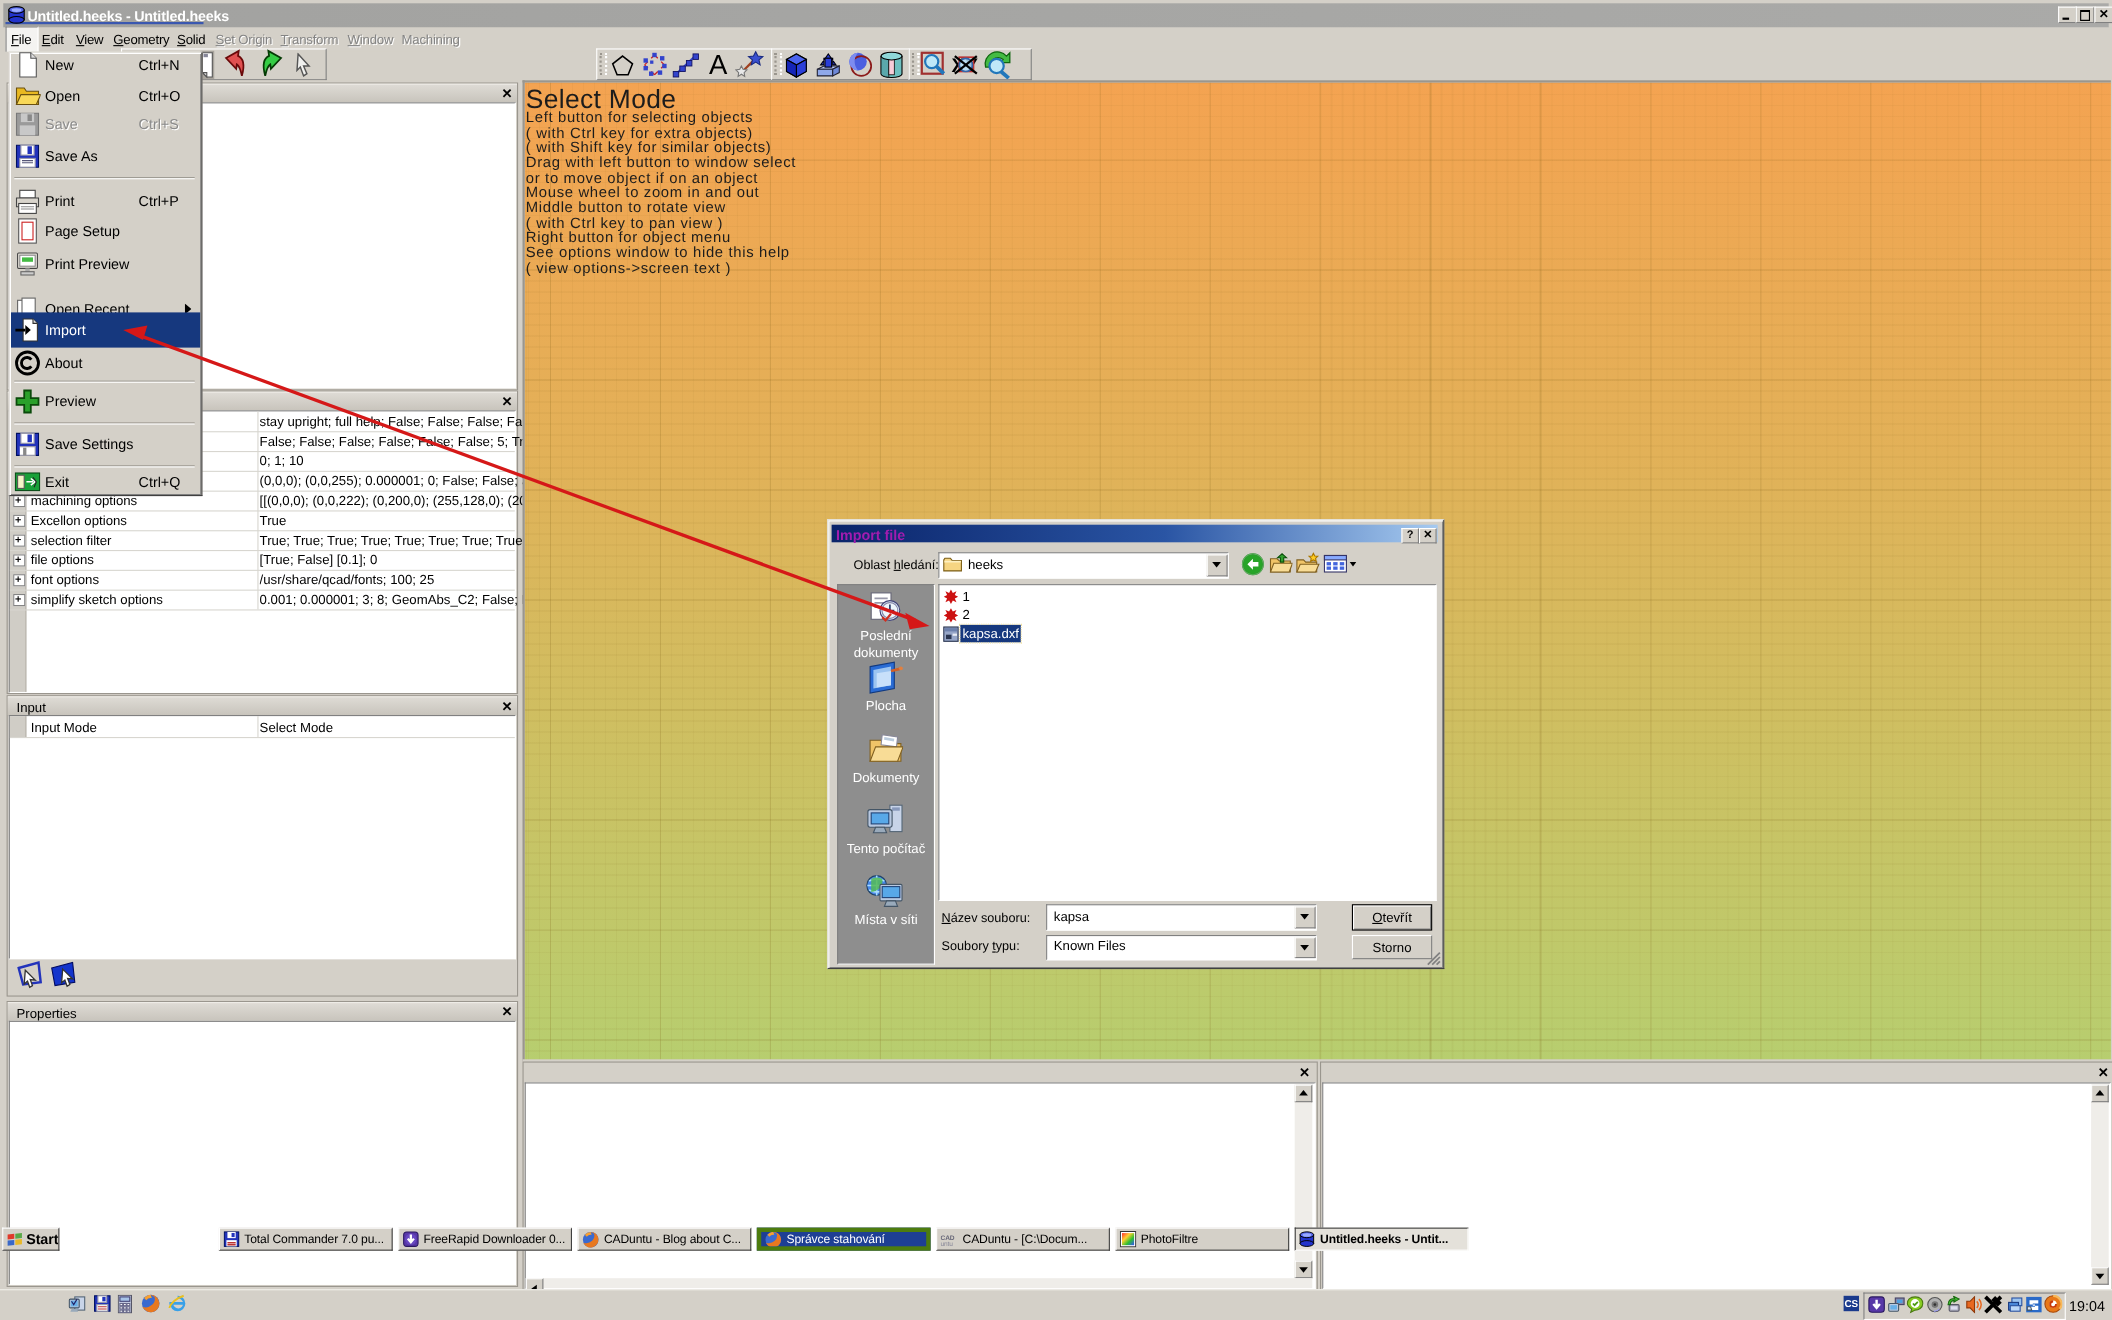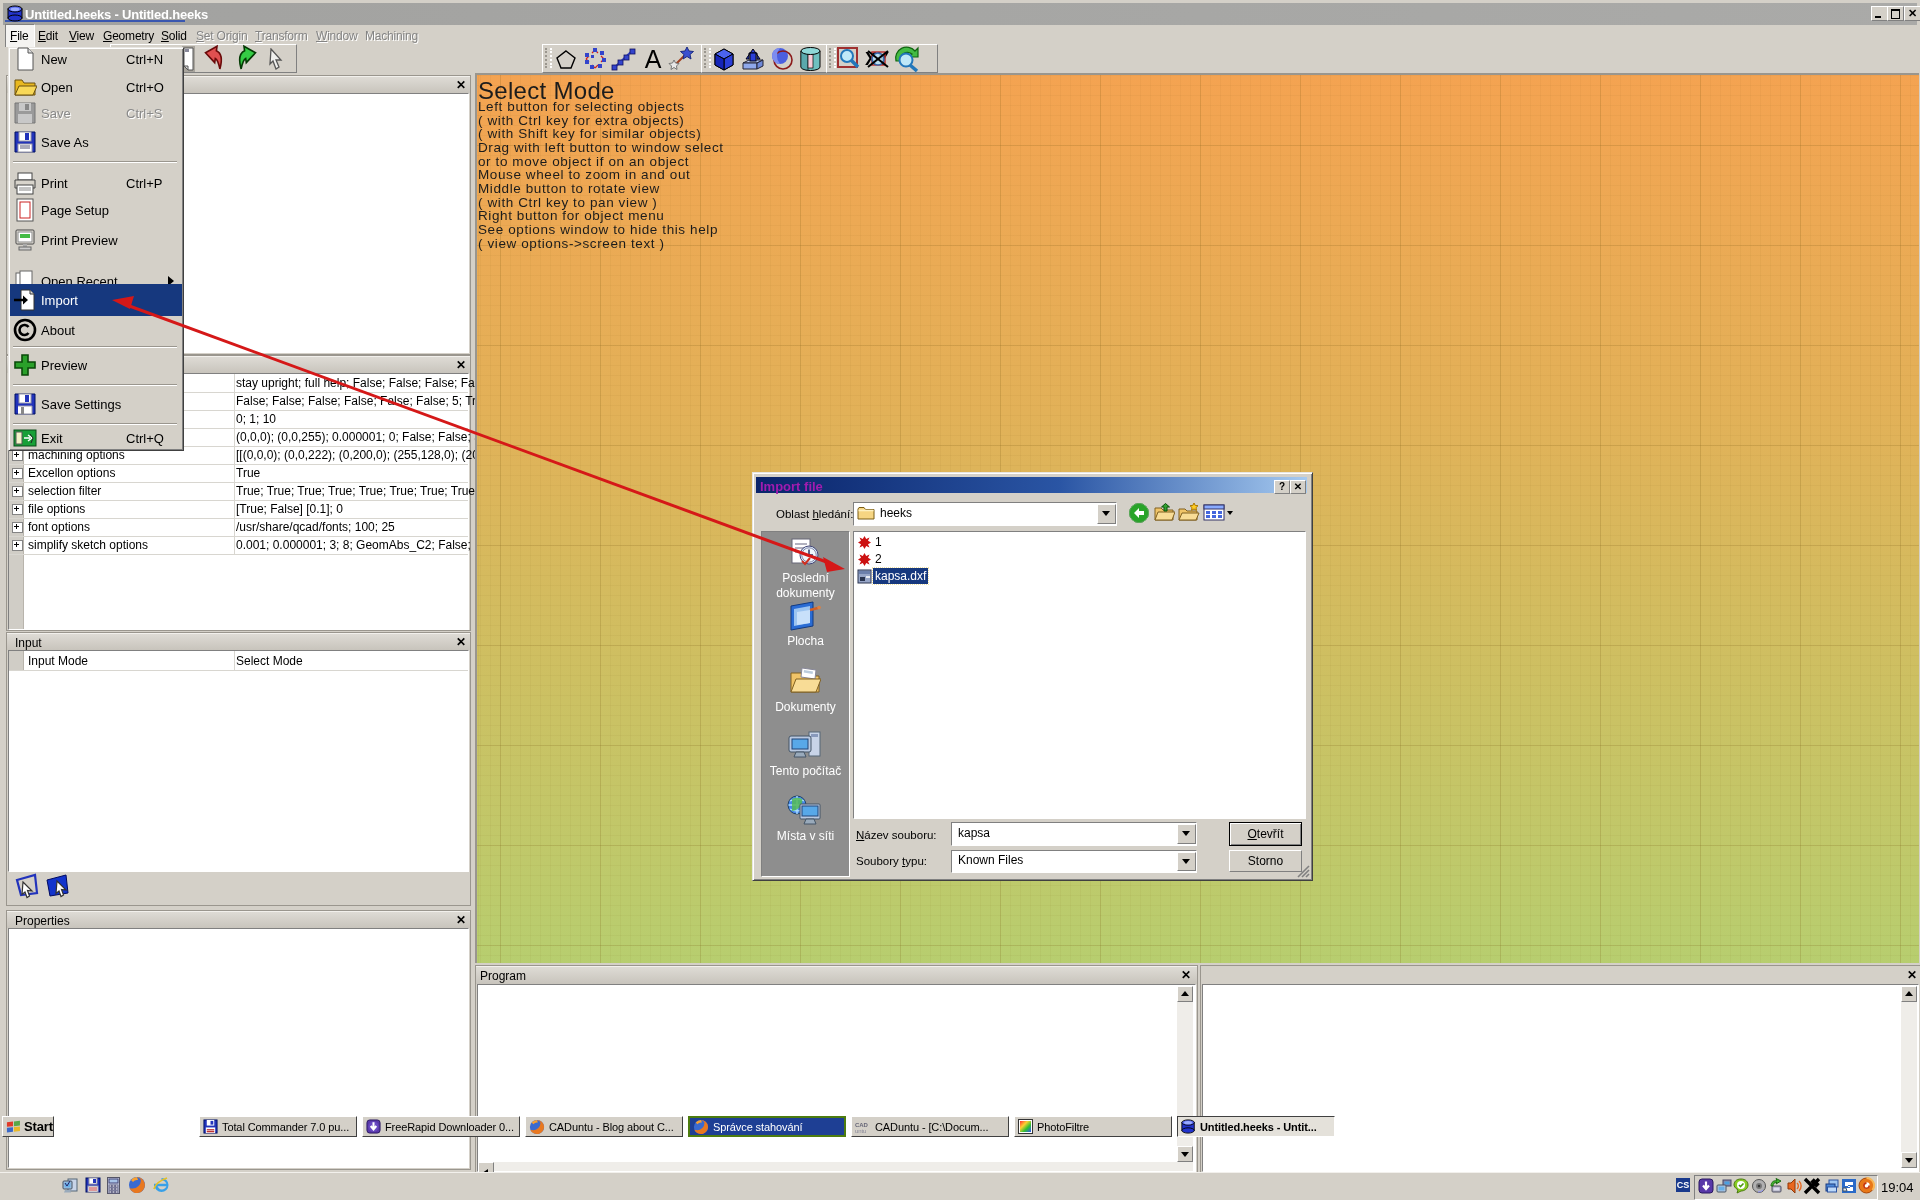--- a/index.html
+++ b/index.html
@@ -327,23 +327,20 @@
     ( with Ctrl key to pan view )<br>
     Right button for object menu<br>
     See options window to hide this help<br>
     ( view options-&gt;screen text )
   </div>
 </div>
 
 <div class="abs" style="left:475px;top:963px;width:1445px;height:209px;background:#d4d0c8;"></div>
 
 <div class="abs" style="left:475px;top:965px;width:721px;height:206px;border:1px solid #9a968e;background:#d4d0c8;">
-  <div class="ptitle abs" style="left:0;top:0;width:100%;height:17px;">
-      <span style="position:absolute;left:4px;top:2px;">Program</span>
-    </div>
   <div class="px abs" style="left:705px;top:2px;">✕</div>
   <div class="white sunken abs" style="left:1px;top:18px;width:717px;height:186px;"></div>
   <div class="abs" style="left:701px;top:20px;width:16px;height:176px;background:#efede9;">
     <div class="abs raised" style="left:0;top:0;width:14px;height:14px;background:#d4d0c8;"><svg width="14" height="14">
           <polygon points="7,4 11,9 3,9" fill="#000"></polygon>
         </svg></div>
     <div class="abs raised" style="left:0;top:160px;width:14px;height:14px;background:#d4d0c8;"><svg width="14" height="14">
           <polygon points="7,10 11,5 3,5" fill="#000"></polygon>
         </svg></div>
   </div>
@@ -717,21 +714,21 @@
       <path d="M8 3.5 L8 10 M5 7.5 L8 11 L11 7.5" stroke="#fff" stroke-width="2.2" fill="none"></path>
     </svg>
   FreeRapid Downloader 0...</div>
 <div class="tbtn" style="left:525px;width:158px;">
   <svg width="16" height="16" viewBox="0 0 18 18" style="margin-right:4px;flex:none;">
       <circle cx="9" cy="9" r="8" fill="#3a6ad0"></circle>
       <path d="M9 1 a8 8 0 1 1 -7.5 11 a9 9 0 0 0 9 -2 a7 7 0 0 0 2 -7 z" fill="#e87820"></path>
       <path d="M3 4 a8 8 0 0 1 6 -3 l1 3 a5 5 0 0 0 -5 2 z" fill="#f8a030"></path>
     </svg>
   CADuntu - Blog about C...</div>
-<div class="tbtn" style="left:688px;width:158px;background:#1e3f94;color:#fff;border:2px solid #4d7c0f;">
+<div class="tbtn" style="left:688px;width:158px;background:#1e3f94;color:#fff;border:4px solid #4d7c0f;">
   <svg width="16" height="16" viewBox="0 0 18 18" style="margin-right:4px;flex:none;">
       <circle cx="9" cy="9" r="8" fill="#3a6ad0"></circle>
       <path d="M9 1 a8 8 0 1 1 -7.5 11 a9 9 0 0 0 9 -2 a7 7 0 0 0 2 -7 z" fill="#e87820"></path>
       <path d="M3 4 a8 8 0 0 1 6 -3 l1 3 a5 5 0 0 0 -5 2 z" fill="#f8a030"></path>
     </svg>
   Správce stahování</div>
 <div class="tbtn" style="left:851px;width:158px;">
   <svg width="16" height="12" viewBox="0 0 16 12" style="margin-right:4px;flex:none;">
       <text x="0" y="6" font-size="6" font-weight="bold" fill="#667">CAD</text>
       <text x="0" y="12" font-size="6" fill="#889">untu</text>

